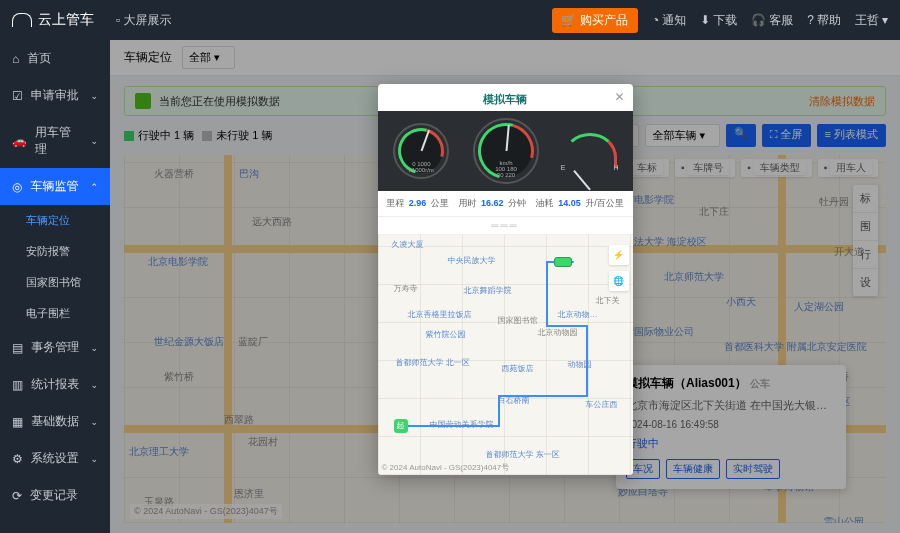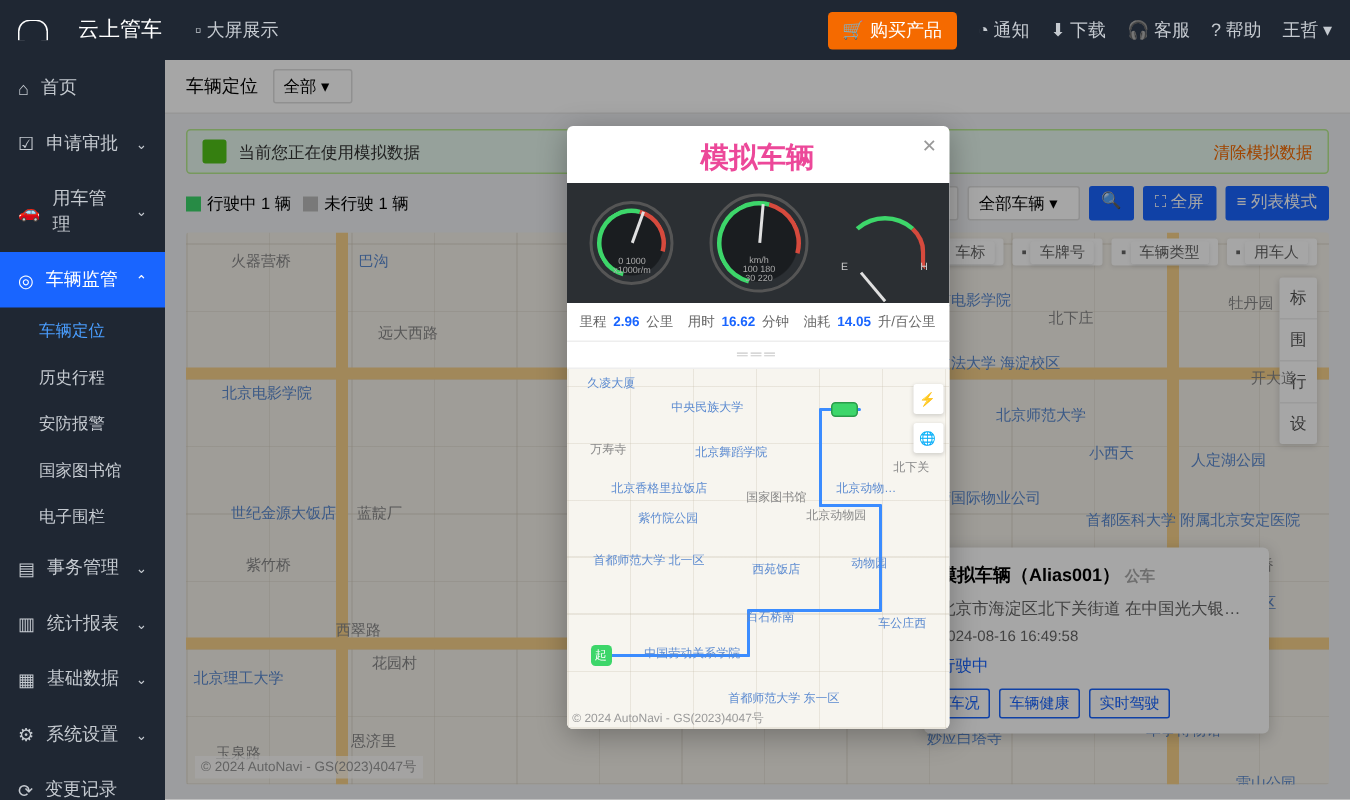--- a/index.html
+++ b/index.html
@@ -1,19 +1,19 @@
 <!DOCTYPE html>
 <html><head>
 <meta charset="utf-8">
 <style>
 * { margin: 0; padding: 0; box-sizing: border-box; font-family: "Microsoft YaHei", -apple-system, sans-serif; }
 body { width: 900px; height: 533px; overflow: hidden; background: #f0f2f5; position: relative; }
 
 .topbar { height: 40px; background: #1f2733; display: flex; align-items: center; padding: 0 12px; color: #fff; font-size: 12px; }
-.logo { display: flex; align-items: center; gap: 20px; font-size: 14px; font-weight: 500; }
+.logo { display: flex; align-items: center; gap: 6px; font-size: 14px; font-weight: 500; }
 .logo-icon { width: 20px; height: 14px; border: 1.5px solid #fff; border-radius: 8px 8px 0 0; border-bottom: none; position: relative; }
 .topbar .spacer { flex: 1; }
 .top-link { margin-left: 14px; color: #c5cad0; cursor: pointer; display: flex; align-items: center; gap: 3px; }
 .buy-btn { background: #f56a00; padding: 4px 10px; border-radius: 3px; color: #fff; margin-left: 14px; cursor: pointer; }
 .display-link { margin-left: 22px; color: #c5cad0; cursor: pointer; }
 
 .main { display: flex; height: calc(100% - 40px); }
 
 .sidebar { width: 110px; background: #1f2733; color: #c5cad0; font-size: 12px; overflow-y: auto; }
 .side-item { padding: 10px 12px; display: flex; align-items: center; gap: 8px; cursor: pointer; position: relative; }
@@ -59,21 +59,21 @@
 
 .ctrl-row { position: absolute; right: 8px; top: 4px; display: flex; gap: 6px; font-size: 10px; color: #666; }
 .ctrl-row span { background: #fff; padding: 2px 6px; border-radius: 2px; cursor: pointer; box-shadow: 0 1px 3px rgba(0,0,0,.1); }
 
 .copyright { position: absolute; left: 6px; bottom: 4px; font-size: 9px; color: #999; background: rgba(255,255,255,.7); padding: 1px 4px; }
 
 
 .mask { position: absolute; inset: 0; background: rgba(0,0,0,.35); display: flex; align-items: flex-start; justify-content: center; padding-top: 44px; }
 .modal { width: 255px; background: #fff; border-radius: 4px; overflow: hidden; box-shadow: 0 4px 20px rgba(0,0,0,.3); }
 .modal-head { text-align: center; padding: 8px 0 4px; position: relative; }
-.modal-head h3 { font-size: 19px; color: #ec4899; }
+.modal-head h3 { font-size: 11px; color: #0f766e; }
 .modal-head .time { font-size: 9px; color: #aaa; }
 .modal-head .close { position: absolute; right: 8px; top: 6px; cursor: pointer; color: #999; font-size: 12px; }
 .gauges { background: #2b2f33; height: 80px; display: flex; justify-content: space-around; align-items: center; padding: 6px 4px; }
 .gauge { width: 56px; height: 56px; border-radius: 50%; border: 2px solid #555; position: relative; background: radial-gradient(circle at 50% 50%, #1a1d20 58%, transparent 60%); }
 .gauge.big { width: 66px; height: 66px; }
 .gauge::before { content: ""; position: absolute; inset: 3px; border-radius: 50%; border: 3px solid transparent; border-top-color: #3dd66a; border-left-color: #3dd66a; border-right-color: #d64a3d; transform: rotate(-30deg); }
 .gauge .needle { position: absolute; left: 50%; top: 50%; width: 1.5px; height: 42%; background: #e0e0e0; transform-origin: top center; transform: rotate(165deg); }
 .gauge .lbl { position: absolute; bottom: 4px; left: 0; right: 0; text-align: center; font-size: 6px; color: #aaa; }
 .fuel { width: 54px; height: 36px; position: relative; }
 .fuel::before { content:""; position:absolute; inset:0; border:3px solid transparent; border-top-color:#3dd66a; border-right-color:#d64a3d; border-radius: 40px 40px 0 0 / 36px 36px 0 0; }
@@ -113,21 +113,20 @@
   <span class="top-link"><span>王哲</span> ▾</span>
 </div>
 
 <div class="main">
   <div class="sidebar">
     <div class="side-item">⌂ <span>首页</span></div>
     <div class="side-item">☑ <span>申请审批</span><span class="chev">⌄</span></div>
     <div class="side-item">🚗 <span>用车管理</span><span class="chev">⌄</span></div>
     <div class="side-item active">◎ <span>车辆监管</span><span class="chev">⌃</span></div>
     <div class="side-sub on"><span>车辆定位</span></div>
-    <div class="side-sub"><span>历史行程</span></div>
     <div class="side-sub"><span>安防报警</span></div>
     <div class="side-sub"><span>国家图书馆</span></div>
     <div class="side-sub"><span>电子围栏</span></div>
     <div class="side-item">▤ <span>事务管理</span><span class="chev">⌄</span></div>
     <div class="side-item">▥ <span>统计报表</span><span class="chev">⌄</span></div>
     <div class="side-item">▦ <span>基础数据</span><span class="chev">⌄</span></div>
     <div class="side-item">⚙ <span>系统设置</span><span class="chev">⌄</span></div>
     <div class="side-item">⟳ <span>变更记录</span></div>
   </div>
 

